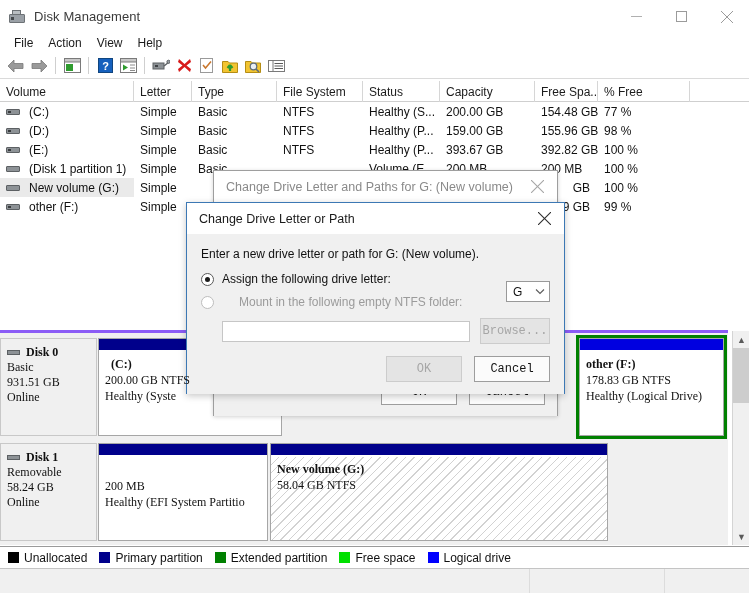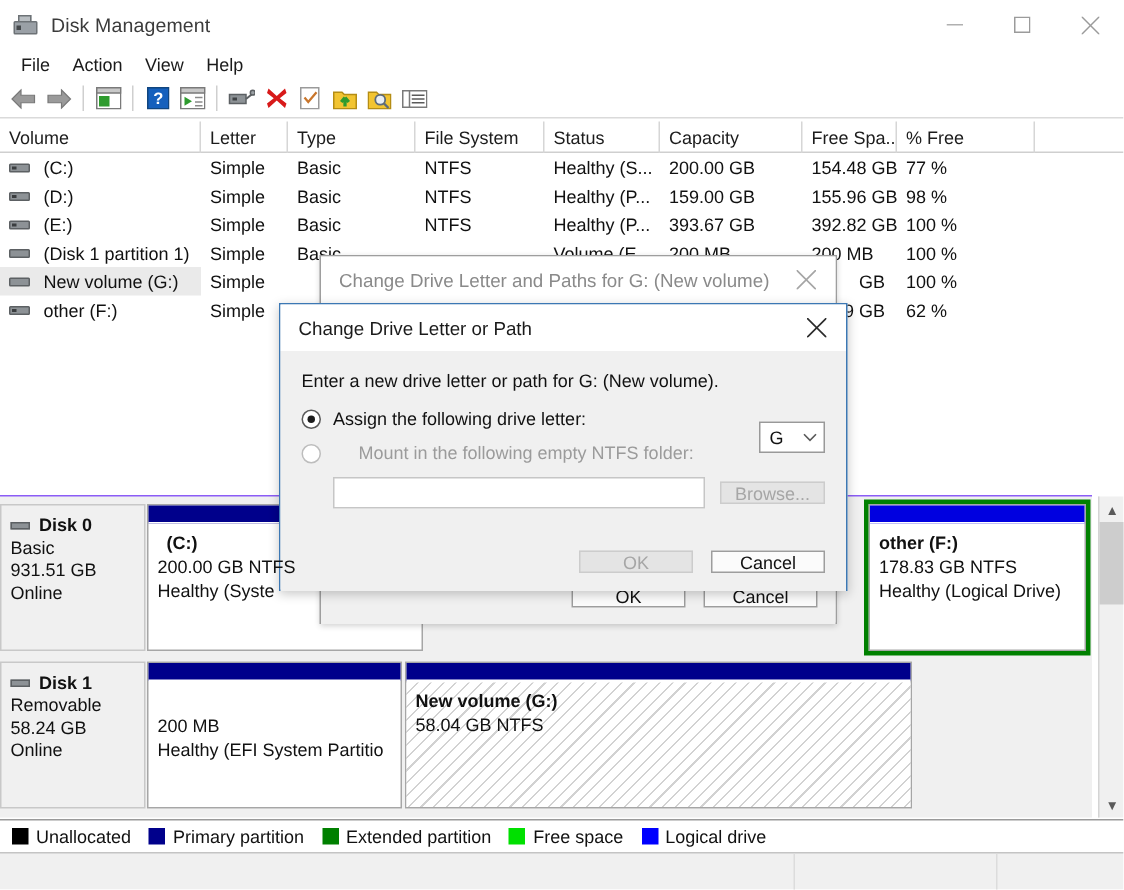--- a/index.html
+++ b/index.html
@@ -99,22 +99,23 @@
     background: #8d9296; border: 1px solid #5c6063; border-radius: 1px; display: block;
   }
   .vol-ico b {
     position: absolute; left: 2px; top: 5px; width: 3px; height: 2px; background: #3a3d3f;
   }
   .vsel-pad { padding: 0 4px 0 2px; }
 
   
   .gfxpane {
     position: absolute; left: 0; top: 330px; width: 728px; height: 215px;
-    background: #f0f0f0; border-top: 1px solid #8b5cf6;
+    background: #f0f0f0; border-top: 3px solid #8b5cf6;
     overflow: hidden;
+    font-family: Liberation Serif, serif;
   }
   .diskrow { position: absolute; left: 0; display: flex; }
   .diskinfo {
     width: 97px; background: #f0f0f0; border: 1px solid #c8c8c8;
     padding: 6px 0 0 6px; font-size: 12px; color: #111; line-height: 15px;
   }
   .diskinfo .dtitle { font-weight: bold; display: flex; align-items: center; gap: 6px; }
   .dico { width: 13px; height: 9px; position: relative; flex: none; }
   .dico i { position: absolute; left: 0; top: 2px; width: 13px; height: 5px;
             background: #8d9296; border: 1px solid #5c6063; }
@@ -180,23 +181,23 @@
     color: #9d9d9d;
   }
   .dlg-back-accent { height: 2px; background: #7ba7d7; }
   .dlg-back-body { position: relative; height: 211px; background: #f0f0f0; }
   .dlg-back-buttons {
     position: absolute; left: 0; right: 0; bottom: 11px; display: flex;
     justify-content: flex-end; gap: 12px; padding-right: 12px;
   }
 
   .btn {
-    min-width: 76px; height: 15px; border: 1px solid #adadad; background: #e1e1e1;
+    min-width: 76px; height: 26px; border: 1px solid #adadad; background: #e1e1e1;
     font-size: 12px; color: #111; display: flex; align-items: center; justify-content: center;
-    font-family: Liberation Sans, sans-serif;
+    font-family: Liberation Mono, monospace;
   }
   .btn.disabled { color: #a6a6a6; border-color: #cccccc; background: #e4e4e4; }
   .btn.plain { background: #fbfbfb; border-color: #9d9d9d; }
 
   .dlg-front {
     position: absolute; left: 186px; top: 202px; width: 379px; height: 192px;
     background: #f0f0f0; border: 1px solid #3c78b4;
     box-shadow: 0 2px 7px rgba(0,0,0,.22);
   }
   .dlg-front-title {
@@ -473,21 +474,21 @@
             </span>
         <span class="vsel-pad">other (F:)</span>
           </span>
       </div>
       <div class="vcell" style="width:58px">Simple</div>
       <div class="vcell" style="width:85px"></div>
       <div class="vcell" style="width:86px"></div>
       <div class="vcell" style="width:77px"></div>
       <div class="vcell" style="width:95px"></div>
       <div class="vcell" style="width:63px;justify-content:flex-end;padding-right:8px">9 GB</div>
-      <div class="vcell" style="width:92px">62 %</div>
+      <div class="vcell" style="width:92px">99 %</div>
     </div>
 
   </div>
 
   <div class="gfxpane">
 
     <div class="diskrow" style="top:5px;height:98px">
       <div class="diskinfo" style="height:98px">
         <div class="dtitle">
             <span class="dico">

